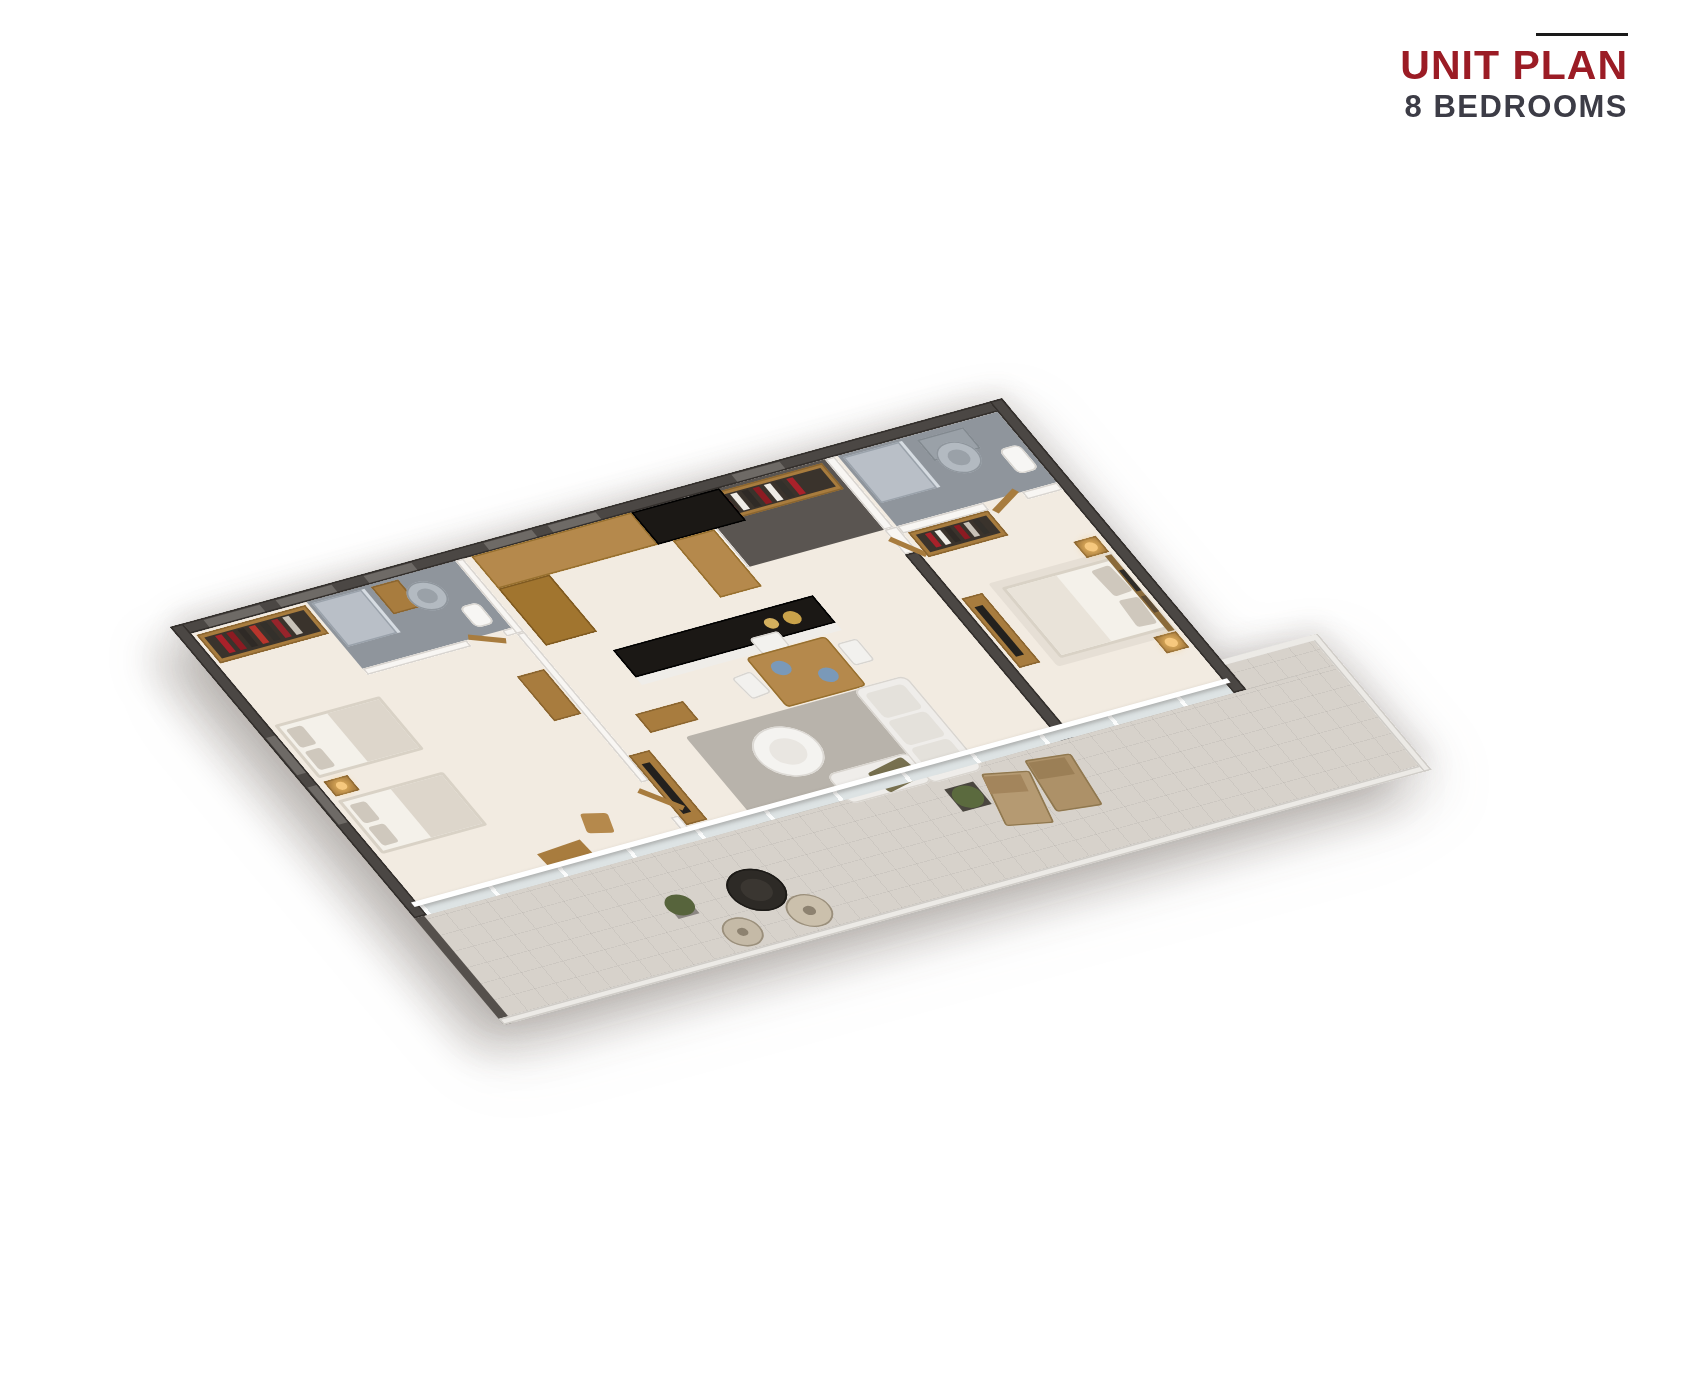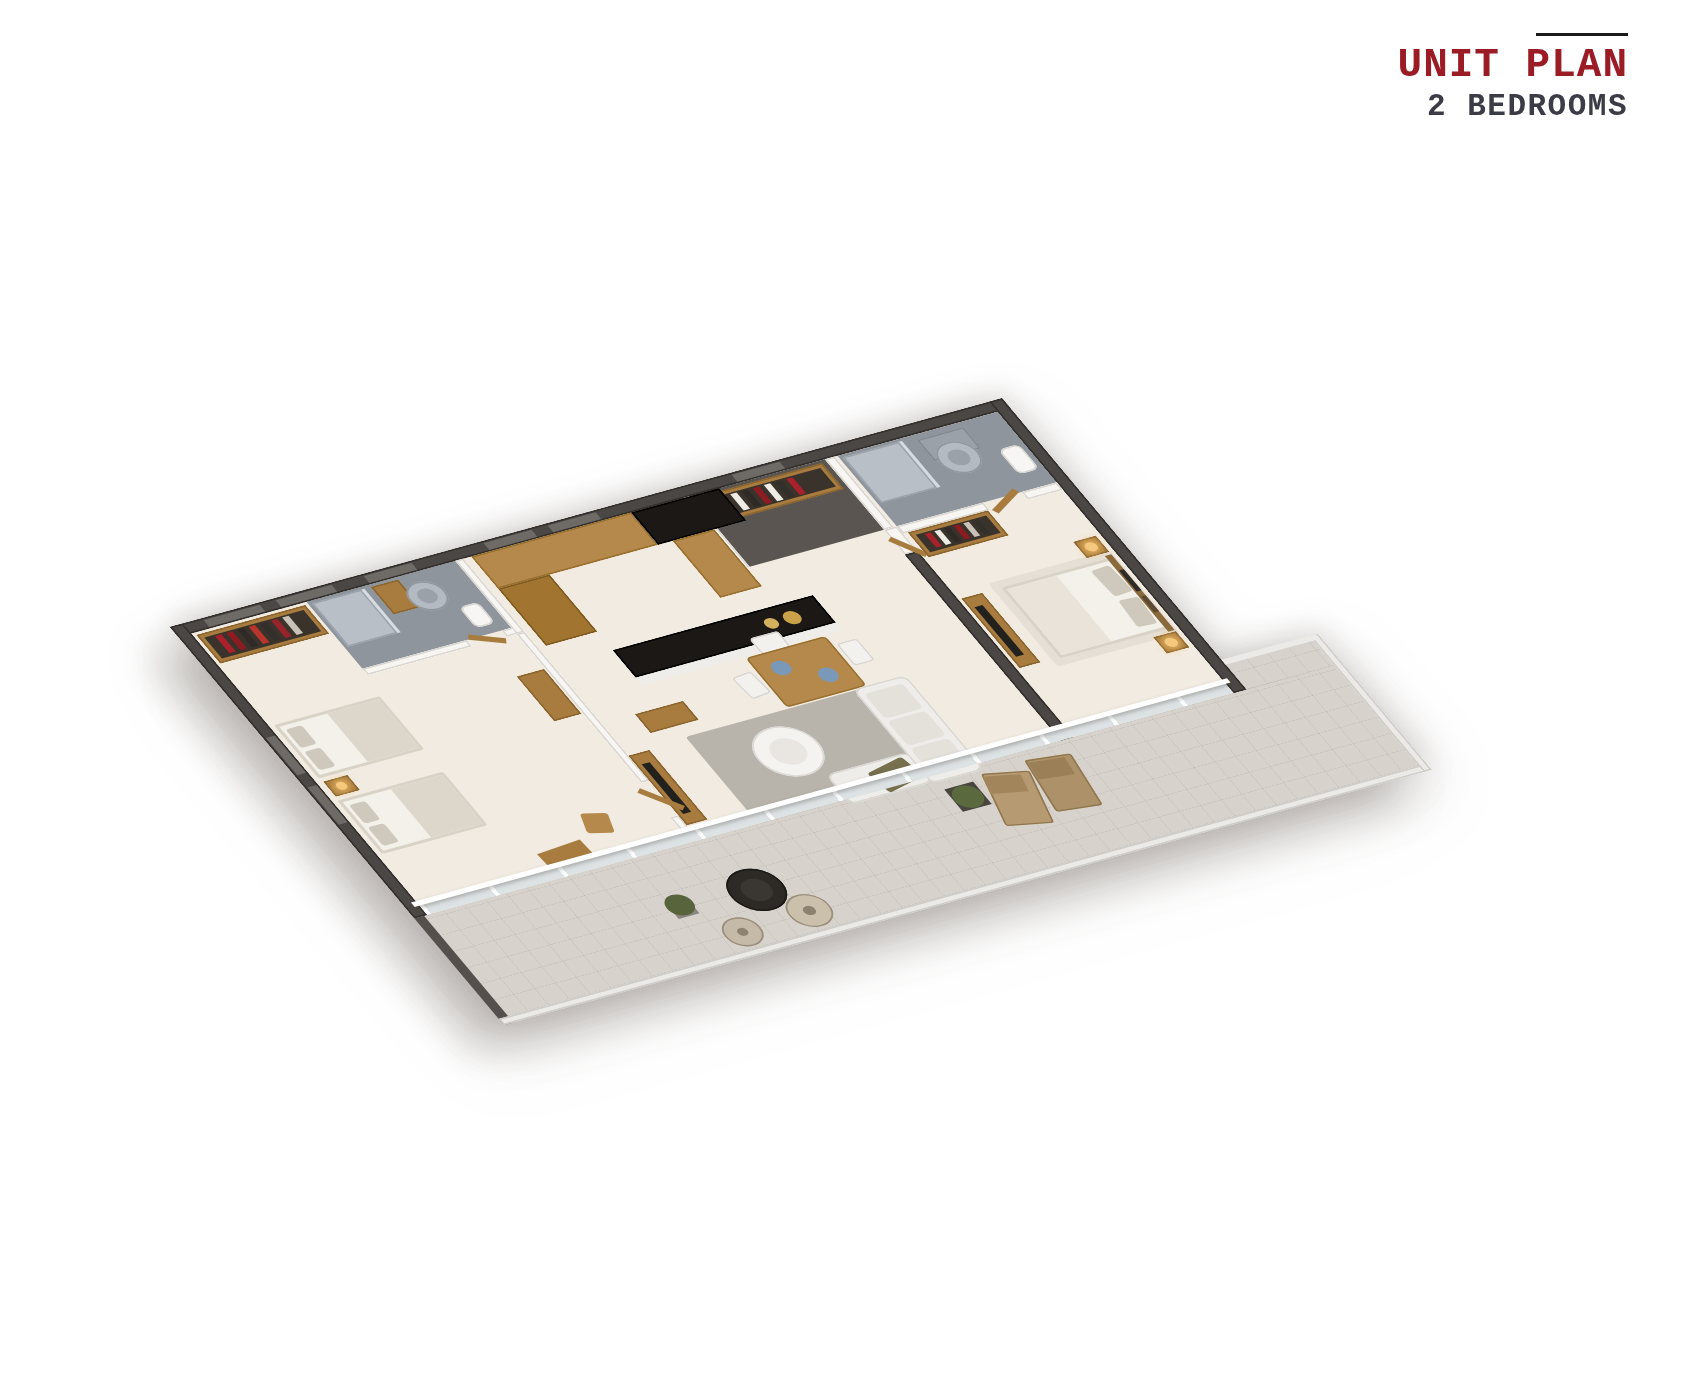--- a/index.html
+++ b/index.html
@@ -1,17 +1,17 @@
 <!DOCTYPE html>
 <html><head>
 <meta charset="utf-8">
 <style>
   html,body{margin:0;padding:0;background:#ffffff;}
   #canvas{position:relative;width:1700px;height:1396px;background:#ffffff;overflow:hidden;
-          font-family:Liberation Mono, monospace;}
+          font-family:Liberation Sans, sans-serif;}
   
   .header{position:absolute;top:33px;right:72px;text-align:right;}
   .header .rule{width:92px;height:3px;background:#1a1a1a;margin-left:auto;}
   .header .title{font-size:41px;font-weight:bold;letter-spacing:1px;margin-top:8px;line-height:1.05;}
   .header .subtitle{font-size:31px;font-weight:bold;letter-spacing:1.5px;margin-top:4px;line-height:1.05;}
   
   #scene{position:absolute;left:0;top:0;width:1700px;height:1400px;
          filter:drop-shadow(-24px 26px 22px rgba(95,85,75,0.30))
                 drop-shadow(14px 16px 28px rgba(95,85,75,0.18))
                 drop-shadow(0 -8px 12px rgba(120,112,104,0.18));}
@@ -26,21 +26,21 @@
   .glow{box-shadow:0 0 9px 4px rgba(244,193,106,0.75);}
 </style>
 </head>
 <body>
 
 <div id="canvas">
 
   <div class="header">
     <div class="rule" style="background: rgb(26, 26, 26);"></div>
     <div class="title" style="color: rgb(155, 28, 37);">UNIT PLAN</div>
-    <div class="subtitle" style="color: rgb(60, 60, 70);">2 BEDROOMS</div>
+    <div class="subtitle" style="color: rgb(60, 60, 70);">8 BEDROOMS</div>
   </div>
 
   <div id="scene">
     <div id="plan" style="width: 1170px; height: 648px;">
         <div class="el" style="left: 16px; top: 16px; width: 1008px; height: 454px; background: rgb(242, 235, 225);"></div>
         <div class="el tile" style="left: 10px; top: 470px; width: 1148px; height: 162px;"></div>
         <div class="el tile" style="left: 1040px; top: 430px; width: 118px; height: 40px;"></div>
         <div class="el" style="left: 160px; top: 16px; width: 186px; height: 108px; background: rgb(143, 149, 156);"></div>
         <div class="el" style="left: 824px; top: 16px; width: 200px; height: 114px; background: rgb(143, 149, 156);"></div>
         <div class="el" style="left: 640px; top: 16px; width: 168px; height: 114px; background: rgb(90, 85, 81);"></div>

